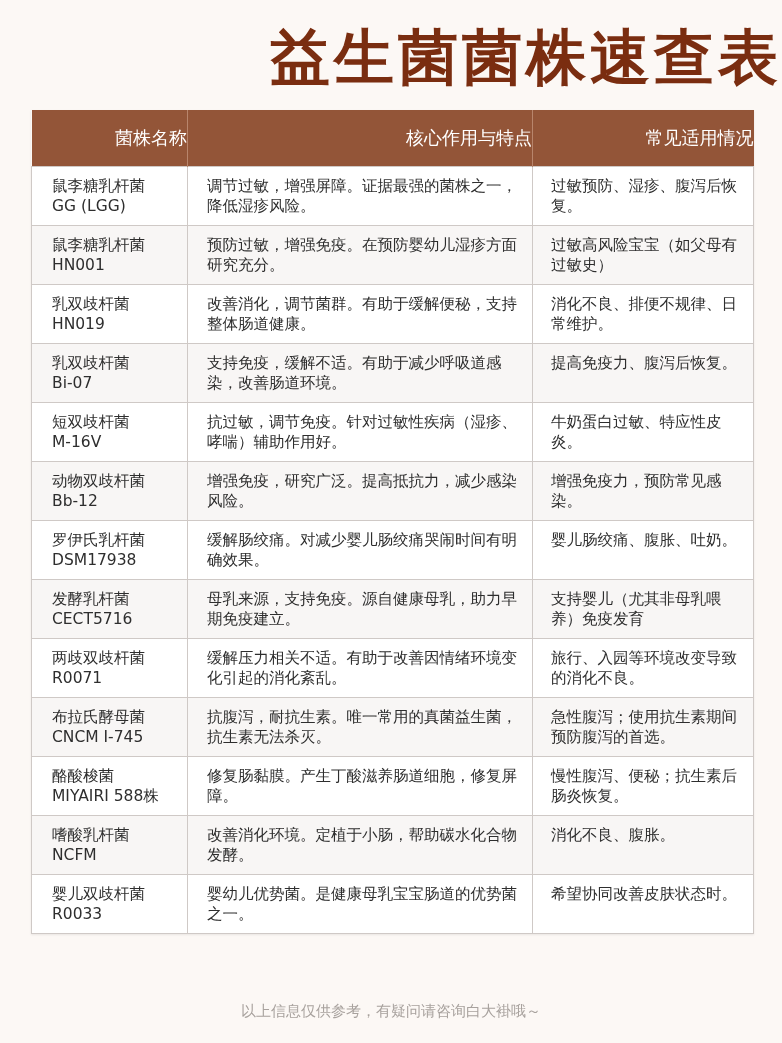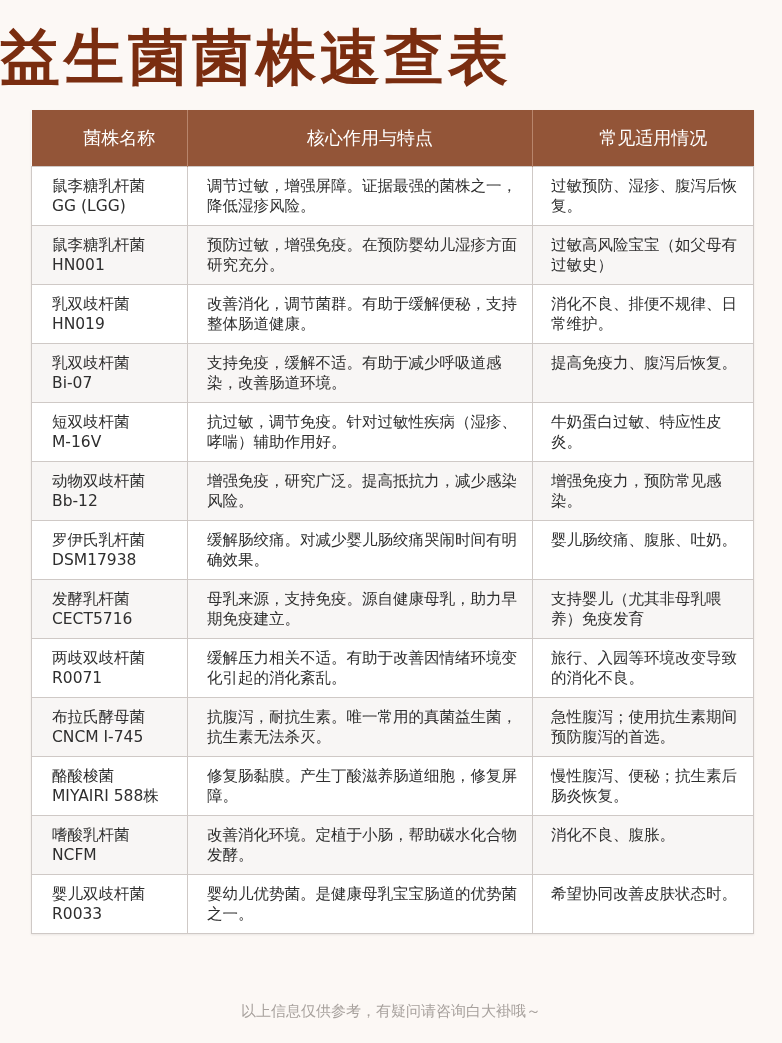--- a/index.html
+++ b/index.html
@@ -4,40 +4,40 @@
 <style>
   html, body { margin: 0; padding: 0; }
   body {
     width: 782px; height: 1043px; overflow: hidden;
     background: #fcf8f5;
     font-family: "DejaVu Sans", "Liberation Sans", sans-serif;
     position: relative;
   }
   .title {
     position: absolute; left: 0; top: 22px; width: 782px;
-    text-align: left;
+    text-align: right;
     font-size: 60px; font-weight: bold; color: #7a2d10;
     letter-spacing: 4px; line-height: 70px;
   }
   table.strains {
     position: absolute; left: 31px; top: 110px;
     width: 722px;
     border-collapse: collapse;
     table-layout: fixed;
     box-shadow: 0 1px 2px rgba(0,0,0,0.08);
   }
   table.strains col.c1 { width: 156px; }
   table.strains col.c2 { width: 345px; }
   table.strains col.c3 { width: 221px; }
   thead th {
     background: #935538;
     color: #ffffff;
     font-weight: normal;
     font-size: 18px;
-    text-align: center;
+    text-align: right;
     height: 56px;
     padding: 0 0 0 20px;
     border-right: 1px solid #b8856c;
   }
   thead th:last-child { border-right: none; }
   tbody td {
     font-size: 15.5px;
     color: #2e2e2e;
     line-height: 20px;
     vertical-align: top;

